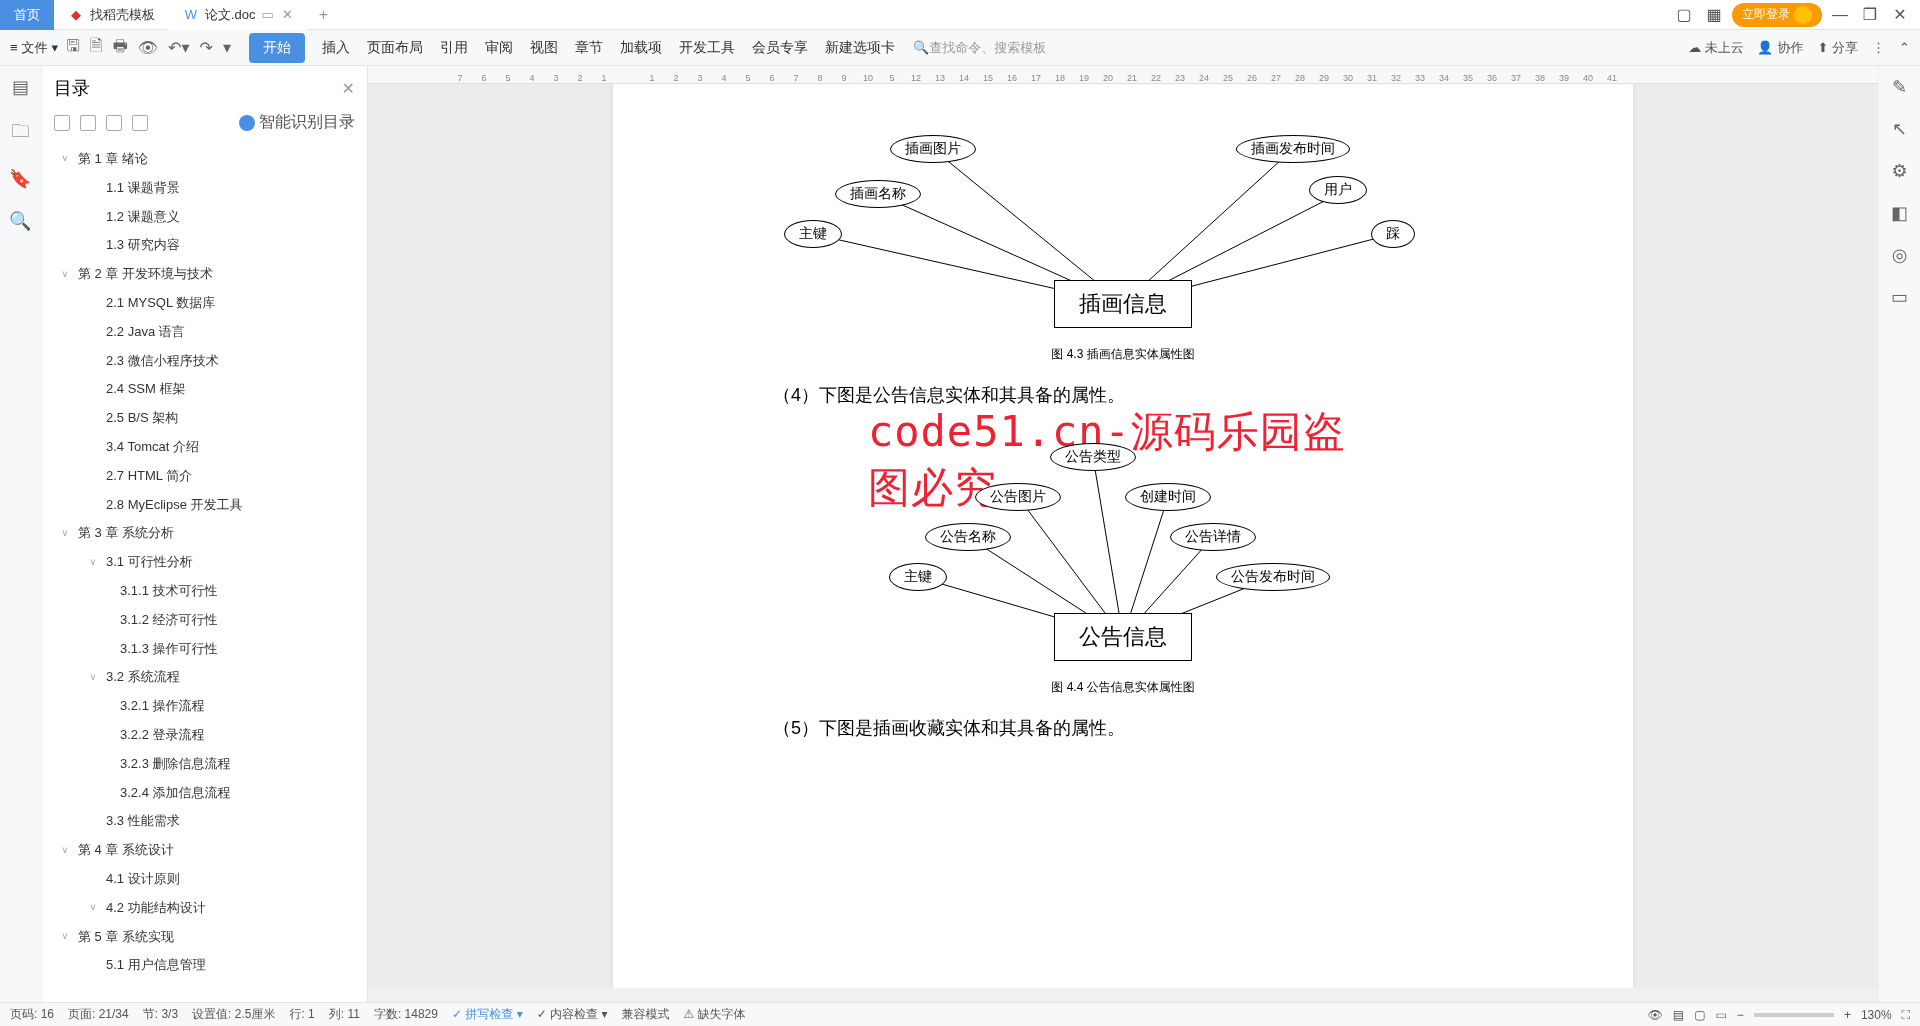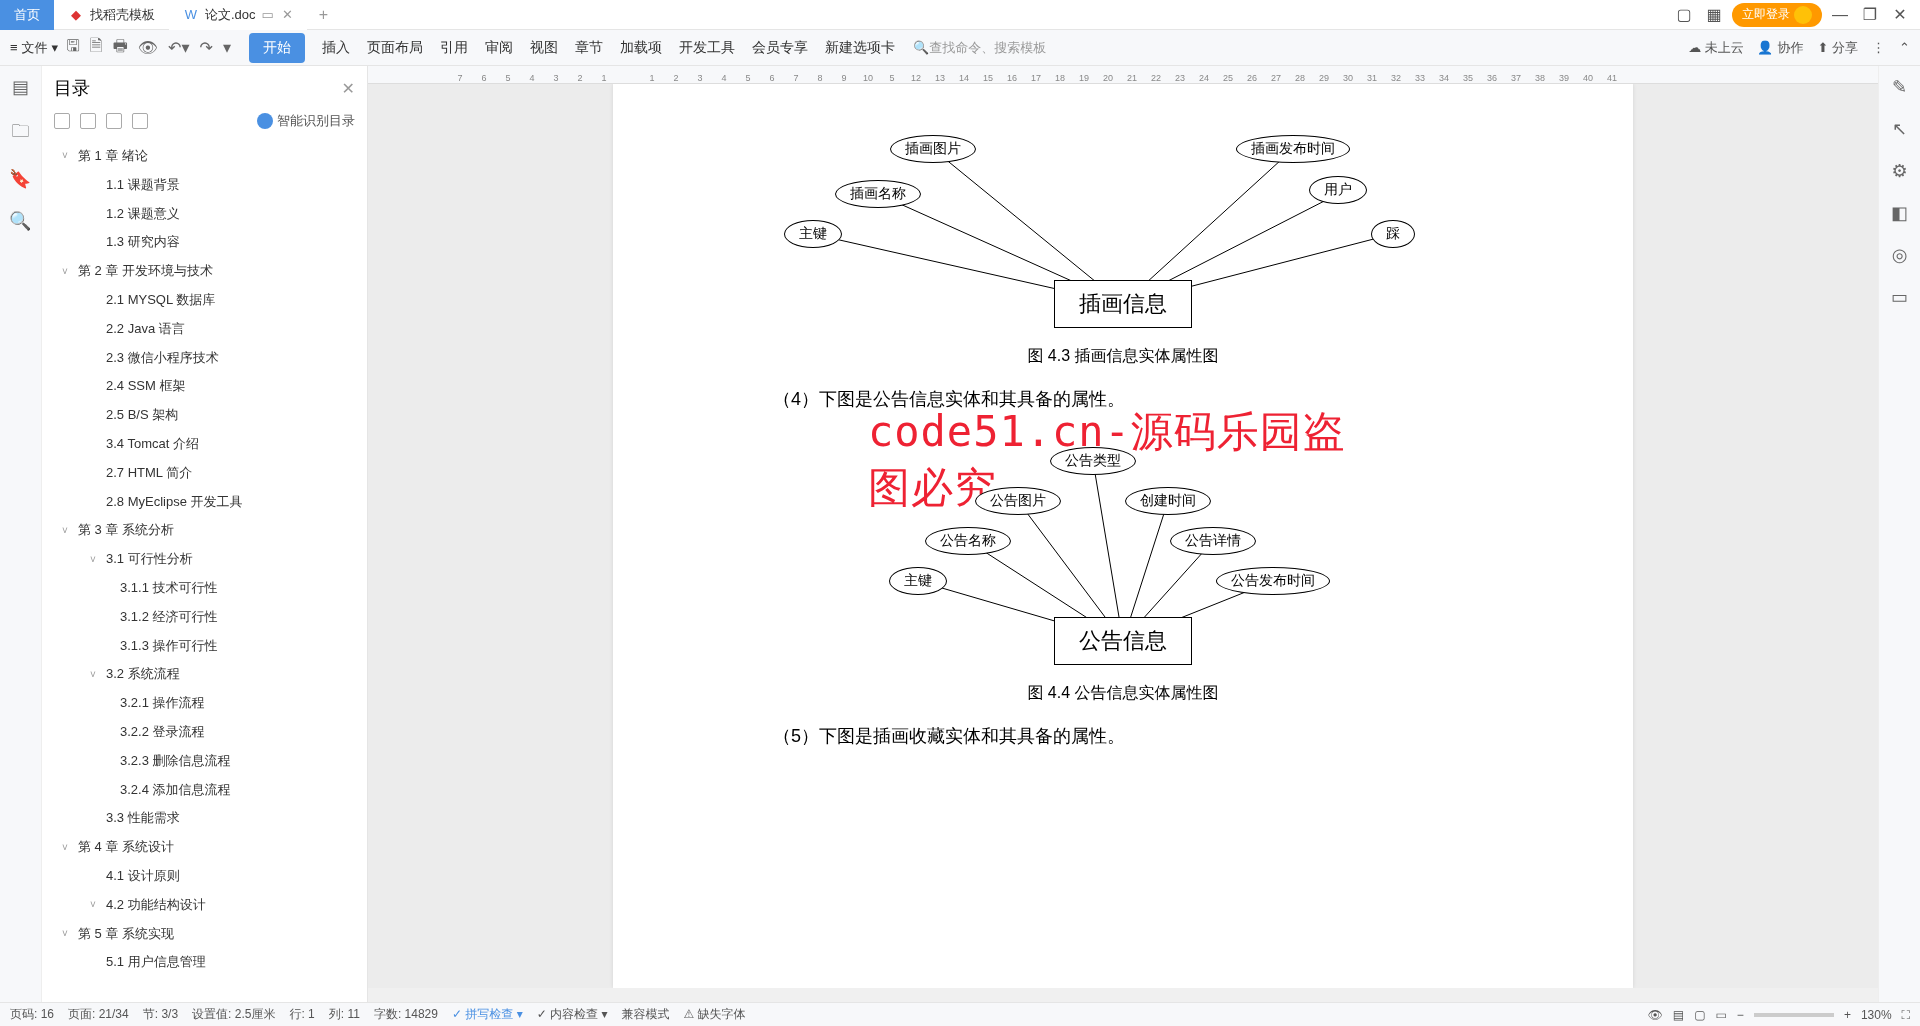--- a/index.html
+++ b/index.html
@@ -37,21 +37,21 @@
 .left-icons { width: 42px; background: #f7f8fa; display: flex; flex-direction: column; align-items: center; padding-top: 10px; gap: 20px; border-right: 1px solid #eee; }
 .left-icons .icon { color: #666; font-size: 18px; }
 
 
 .toc-panel { width: 326px; background: #fff; border-right: 1px solid #e5e5e5; display: flex; flex-direction: column; }
 .toc-header { display: flex; align-items: center; padding: 10px 12px 8px; }
 .toc-title { font-size: 18px; font-weight: 500; flex: 1; }
 .toc-close { color: #999; }
 .toc-tools { display: flex; align-items: center; padding: 4px 12px 8px; gap: 10px; }
 .toc-tools .sq { width: 16px; height: 16px; border: 1px solid #aaa; border-radius: 2px; display: inline-block; }
-.smart-toc { margin-left: auto; display: flex; align-items: center; gap: 4px; font-size: 13px; color: #555; }
+.smart-toc { margin-left: auto; display: flex; align-items: center; gap: 4px; font-size: 16px; color: #555; }
 .smart-badge { width: 16px; height: 16px; background: #4a90e2; border-radius: 50%; }
 .toc-list { overflow-y: auto; padding: 4px 0; flex: 1; font-size: 13px; color: #333; }
 .toc-item { padding: 4px 0 4px 12px; display: flex; align-items: center; cursor: pointer; line-height: 1.6; }
 .toc-caret { color: #999; margin-right: 4px; font-size: 10px; width: 12px; display: inline-block; }
 .toc-item.l1 { padding-left: 20px; }
 .toc-item.l2 { padding-left: 48px; }
 .toc-item.l3 { padding-left: 62px; }
 
 
 .doc-area { flex: 1; background: #ececec; display: flex; flex-direction: column; position: relative; }
@@ -66,21 +66,21 @@
 .right-icons .icon { color: #666; font-size: 18px; }
 
 
 .statusbar { height: 24px; background: #f7f8fa; border-top: 1px solid #e5e5e5; display: flex; align-items: center; padding: 0 10px; font-size: 12px; color: #555; gap: 14px; }
 .statusbar-right { margin-left: auto; display: flex; align-items: center; gap: 10px; }
 
 
 .diagram { position: relative; width: 100%; height: 230px; }
 .node { position: absolute; border: 1px solid #000; background: #fff; border-radius: 50%; padding: 4px 14px; font-size: 14px; transform: translate(-50%, -50%); white-space: nowrap; }
 .center-node { position: absolute; border: 1.5px solid #000; background: #fff; padding: 8px 24px; font-size: 22px; transform: translate(-50%, -50%); }
-.caption { text-align: center; font-size: 16px; margin: 12px 0; }
+.caption { text-align: center; font-size: 12px; margin: 12px 0; }
 .para { font-size: 18px; margin: 20px 0 10px 80px; }
 svg.lines { position: absolute; top: 0; left: 0; width: 100%; height: 100%; }
 
 .watermark { position: absolute; color: #e23; font-size: 42px; font-family: monospace; left: 50%; transform: translateX(-50%); top: 320px; letter-spacing: 1px; }
 </style>
 </head>
 <body>
 
 <div class="titlebar">
   <div class="tab home">首页</div>

